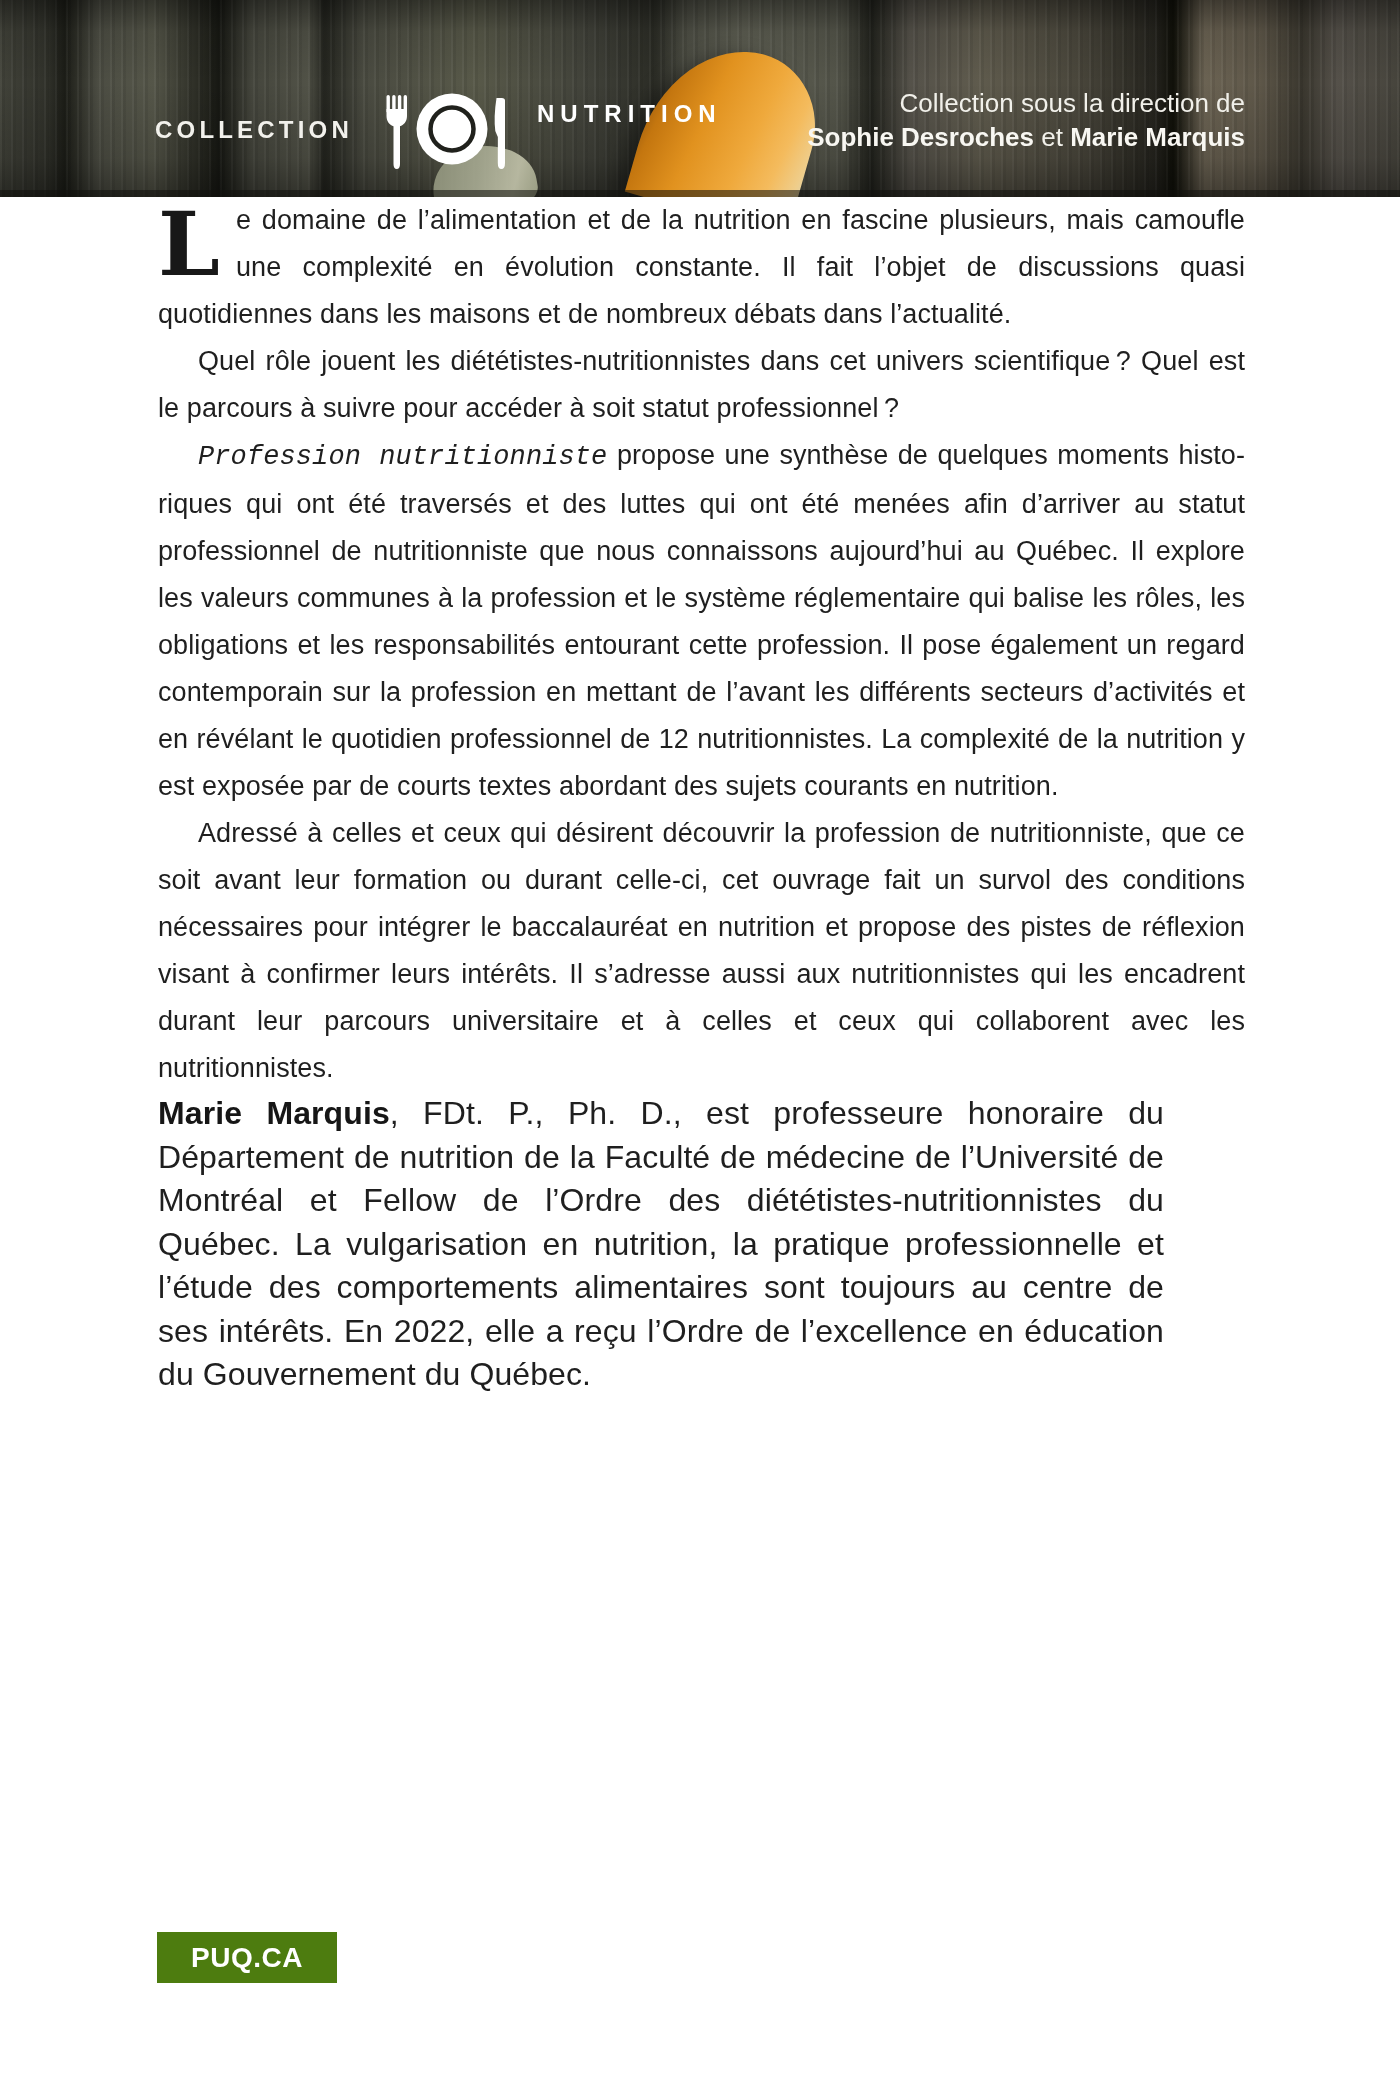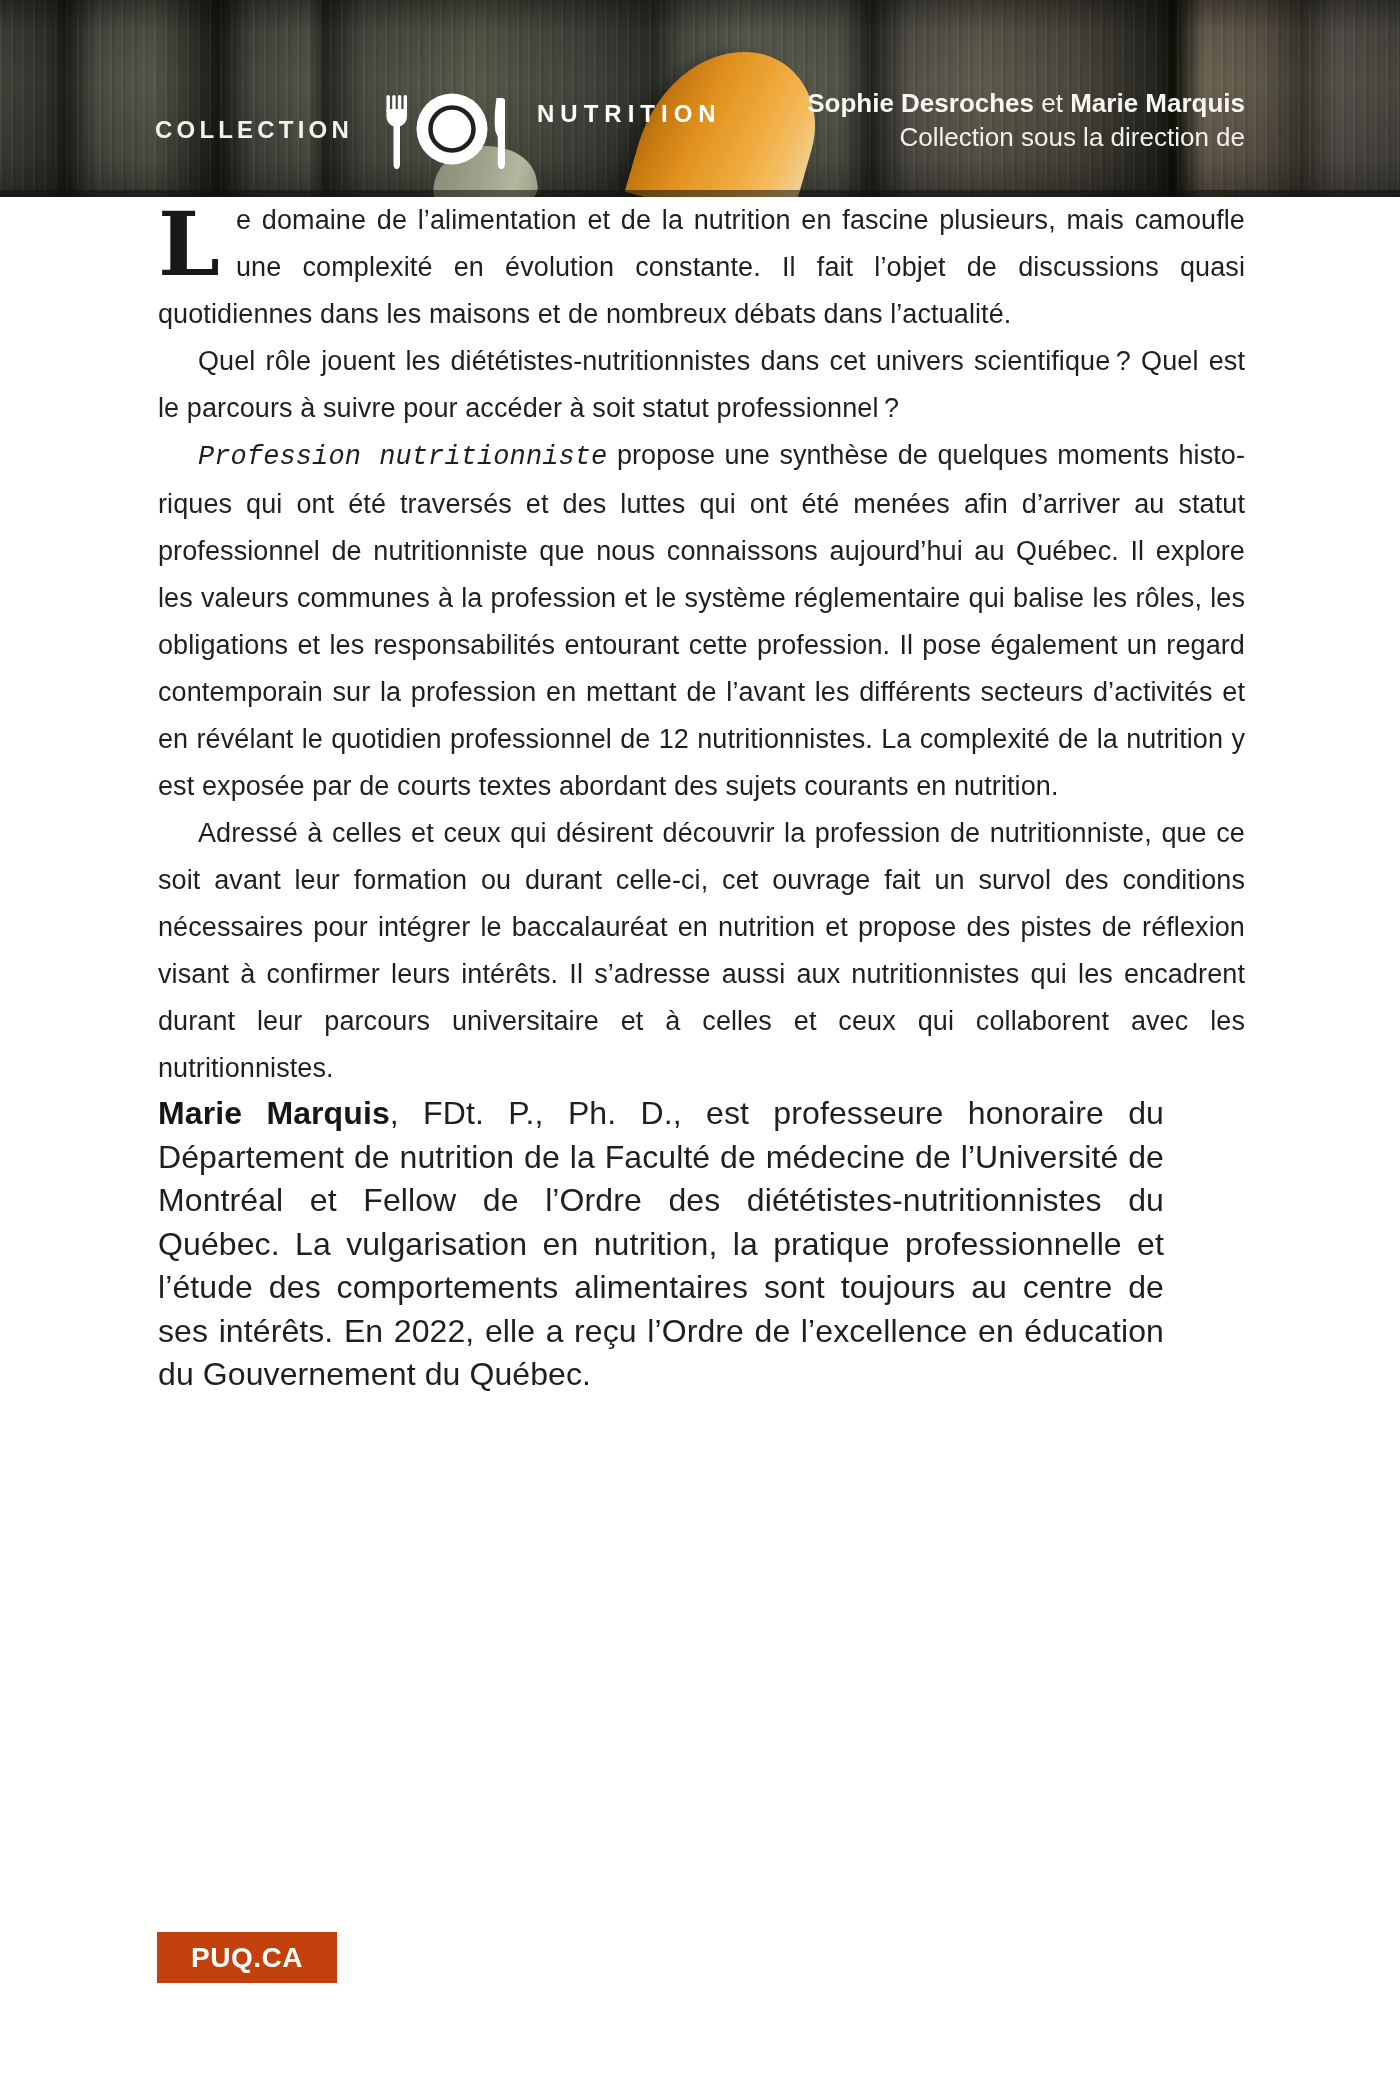--- a/index.html
+++ b/index.html
@@ -75,21 +75,21 @@
   .book-title{font-style:italic;font-family:Liberation Mono, monospace;}
   .bio{
     margin:46px 0 0 38px;width:1006px;
     font-size:32px;line-height:43.5px;text-align:justify;
   }
   .bio .author{font-weight:700;color:#161616;}
 
   
   .site-badge{
     position:absolute;left:157px;top:1932px;width:180px;height:51px;
-    background:#c2410c;color:#ffffff;
+    background:#4d7c0f;color:#ffffff;
     display:flex;align-items:center;justify-content:center;
     font-size:28px;font-weight:700;letter-spacing:.5px;
     text-decoration:none;
   }
 </style>
 </head>
 <body>
 
 <div class="page">
 
@@ -112,22 +112,22 @@
         <circle cx="69" cy="39" r="21.5" fill="none" stroke="#20211c" stroke-width="4.5"></circle>
       </g>
       <g fill="#ffffff">
         <path d="M113.5 8 Q110.5 27 112.3 41 L114.8 47 L114.8 73 Q114.8 79 118.4 79 Q122 79 122 73 L122 10.5 Q122 8 118.8 8 Z"></path>
       </g>
     </svg>
 
     <span class="hdr-series-label">NUTRITION</span>
 
     <div class="hdr-direction">
+      <div>Collection sous la direction de</div>
       <div><span class="bold">Sophie Desroches</span><span> et </span><span class="bold">Marie Marquis</span></div>
-      <div>Collection sous la direction de</div>
     </div>
   </div>
 
   <div class="content">
     <p class="p1"><span class="dropcap">L</span><span>e domaine de l’alimentation et de la nutrition en fascine plusieurs, mais camoufle une complexité en évolution constante. Il fait l’objet de discus­sions quasi quotidiennes dans les maisons et de nombreux débats dans l’actualité.</span></p>
 
     <p class="para">Quel rôle jouent les diététistes-nutritionnistes dans cet univers scientifique ? Quel est le parcours à suivre pour accéder à soit statut professionnel ?</p>
 
     <p class="para"><span class="book-title">Profession nutritionniste</span><span> propose une synthèse de quelques moments histo­riques qui ont été traversés et des luttes qui ont été menées afin d’arriver au statut professionnel de nutritionniste que nous connaissons aujourd’hui au Québec. Il explore les valeurs communes à la profession et le système réglementaire qui balise les rôles, les obligations et les responsabilités entourant cette profession. Il pose également un regard contemporain sur la profession en mettant de l’avant les différents secteurs d’activités et en révélant le quotidien professionnel de 12 nutritionnistes. La complexité de la nutrition y est exposée par de courts textes abordant des sujets courants en nutrition.</span></p>
 

